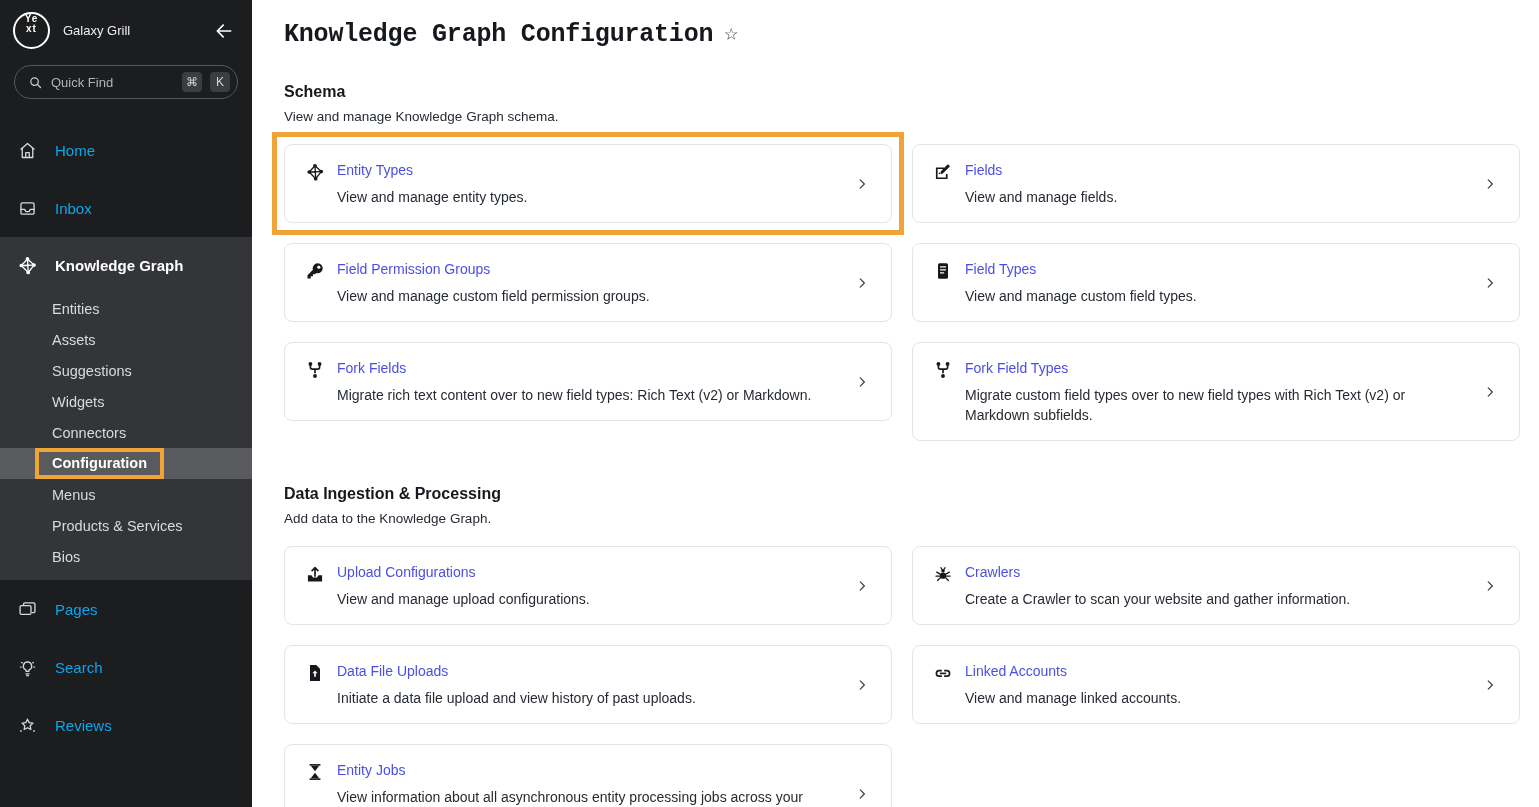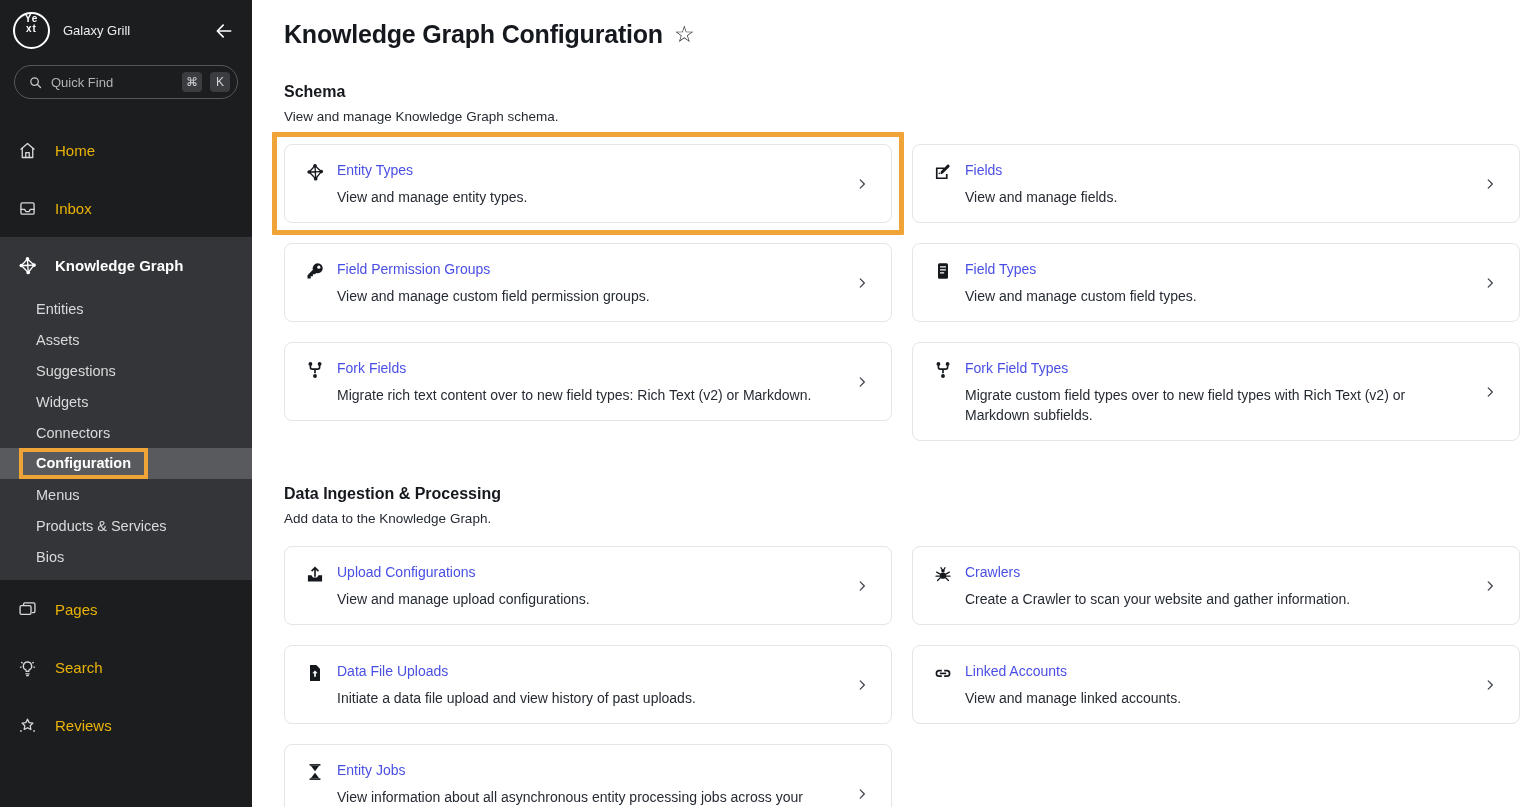--- a/index.html
+++ b/index.html
@@ -40,39 +40,39 @@
   .quick-find input::placeholder { color: #b2b3b5; }
   .keycap {
     width: 20px; height: 20px; background: #3c3d40; border-radius: 4px;
     color: #d3d4d6; font-size: 12px; display: flex; align-items: center; justify-content: center;
     flex: none;
   }
 
   .nav { margin-top: 22px; }
   .nav-item {
     height: 58px; display: flex; align-items: center; gap: 17px;
-    padding-left: 16px; font-size: 15px; color: #eab308; cursor: pointer;
+    padding-left: 16px; font-size: 15px; color: #0ea5e9; cursor: pointer;
   }
   .nav-item .nicon { width: 22px; display: flex; justify-content: center; color: #d8d9da; flex: none; }
 
   .kg-section { background: #333539; padding-bottom: 8px; }
   .kg-header { height: 56px; font-weight: bold; color: #fff; align-items: center; }
   .sub-item {
     height: 31px; display: flex; align-items: center;
-    padding-left: 36px; font-size: 14.5px; color: #d9dadb; cursor: pointer;
+    padding-left: 52px; font-size: 14.5px; color: #d9dadb; cursor: pointer;
   }
   .sub-item.selected { background: #595a5d; color: #fff; font-weight: bold; }
   .config-annotation {
     border: 4px solid #F0A437; padding: 3px 13px 4px 13px; margin-left: -17px;
     display: inline-block; background: transparent;
   }
 
   
   .main { flex: 1; padding: 20px 19px 0 32px; background: #fff; overflow: hidden; }
-  .page-title-row { display: flex; align-items: center; gap: 11px; }
+  .page-title-row { display: flex; align-items: center; gap: 11px; font-family: Liberation Mono, monospace; }
   .page-title { font-size: 25px; font-weight: bold; color: #15181d; letter-spacing: -0.2px; }
   .fav-star { font-size: 23px; color: #2c2f35; line-height: 1; cursor: pointer; }
 
   .section-heading { margin-top: 34px; font-size: 16px; font-weight: bold; color: #15181d; }
   .section-heading.second { margin-top: 44px; }
   .section-desc { margin-top: 8px; font-size: 13.5px; color: #262b33; }
 
   .card-grid {
     margin-top: 20px;
     display: grid; grid-template-columns: 1fr 1fr;

